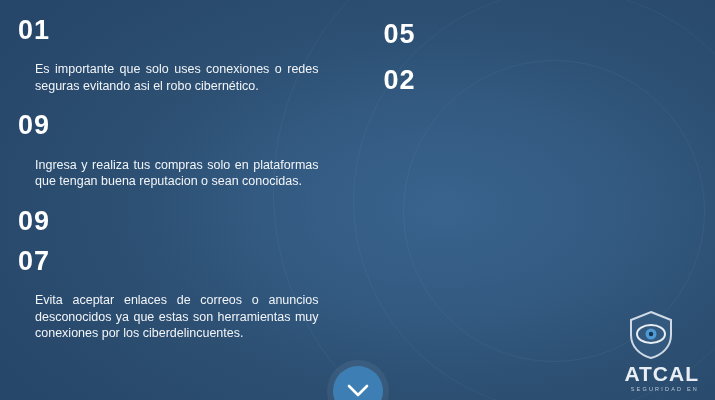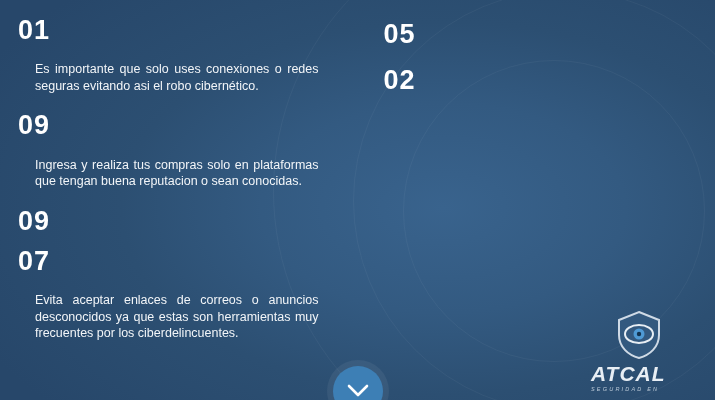--- a/index.html
+++ b/index.html
@@ -82,26 +82,25 @@
     display: flex;
     align-items: center;
     justify-content: center;
     cursor: pointer;
   }
   .chevron-btn svg { display: block; }
 
   
   .logo {
     position: absolute;
-    right: 28px;
+    right: 16px;
     bottom: 8px;
     width: 96px;
-    text-align: left;
+    text-align: right;
     color: #dfe7ee;
-    font-style: italic;
   }
   .logo-mark {
     width: 52px;
     height: 52px;
     margin: 0 auto 2px auto;
     position: relative;
   }
   .logo-text {
     font-size: 21px;
     font-weight: bold;
@@ -138,21 +137,21 @@
         <p class="num">09</p>
         <p class="body">Ingresa y realiza tus compras solo en plataformas que tengan buena reputacion o sean conocidas.</p>
       </div>
 
       <div class="item">
         <p class="num">09</p>
       </div>
 
       <div class="item">
         <p class="num">07</p>
-        <p class="body">Evita aceptar enlaces de correos o anuncios desconocidos ya que estas son herramientas muy frecuentes por los ciberdelincuentes.</p>
+        <p class="body">Evita aceptar enlaces de correos o anuncios desconocidos ya que estas son herramientas muy conexiones por los ciberdelincuentes.</p>
       </div>
 
     </div>
 
     <div class="col right">
 
       <div class="item">
         <p class="num">05</p>
       </div>
 

